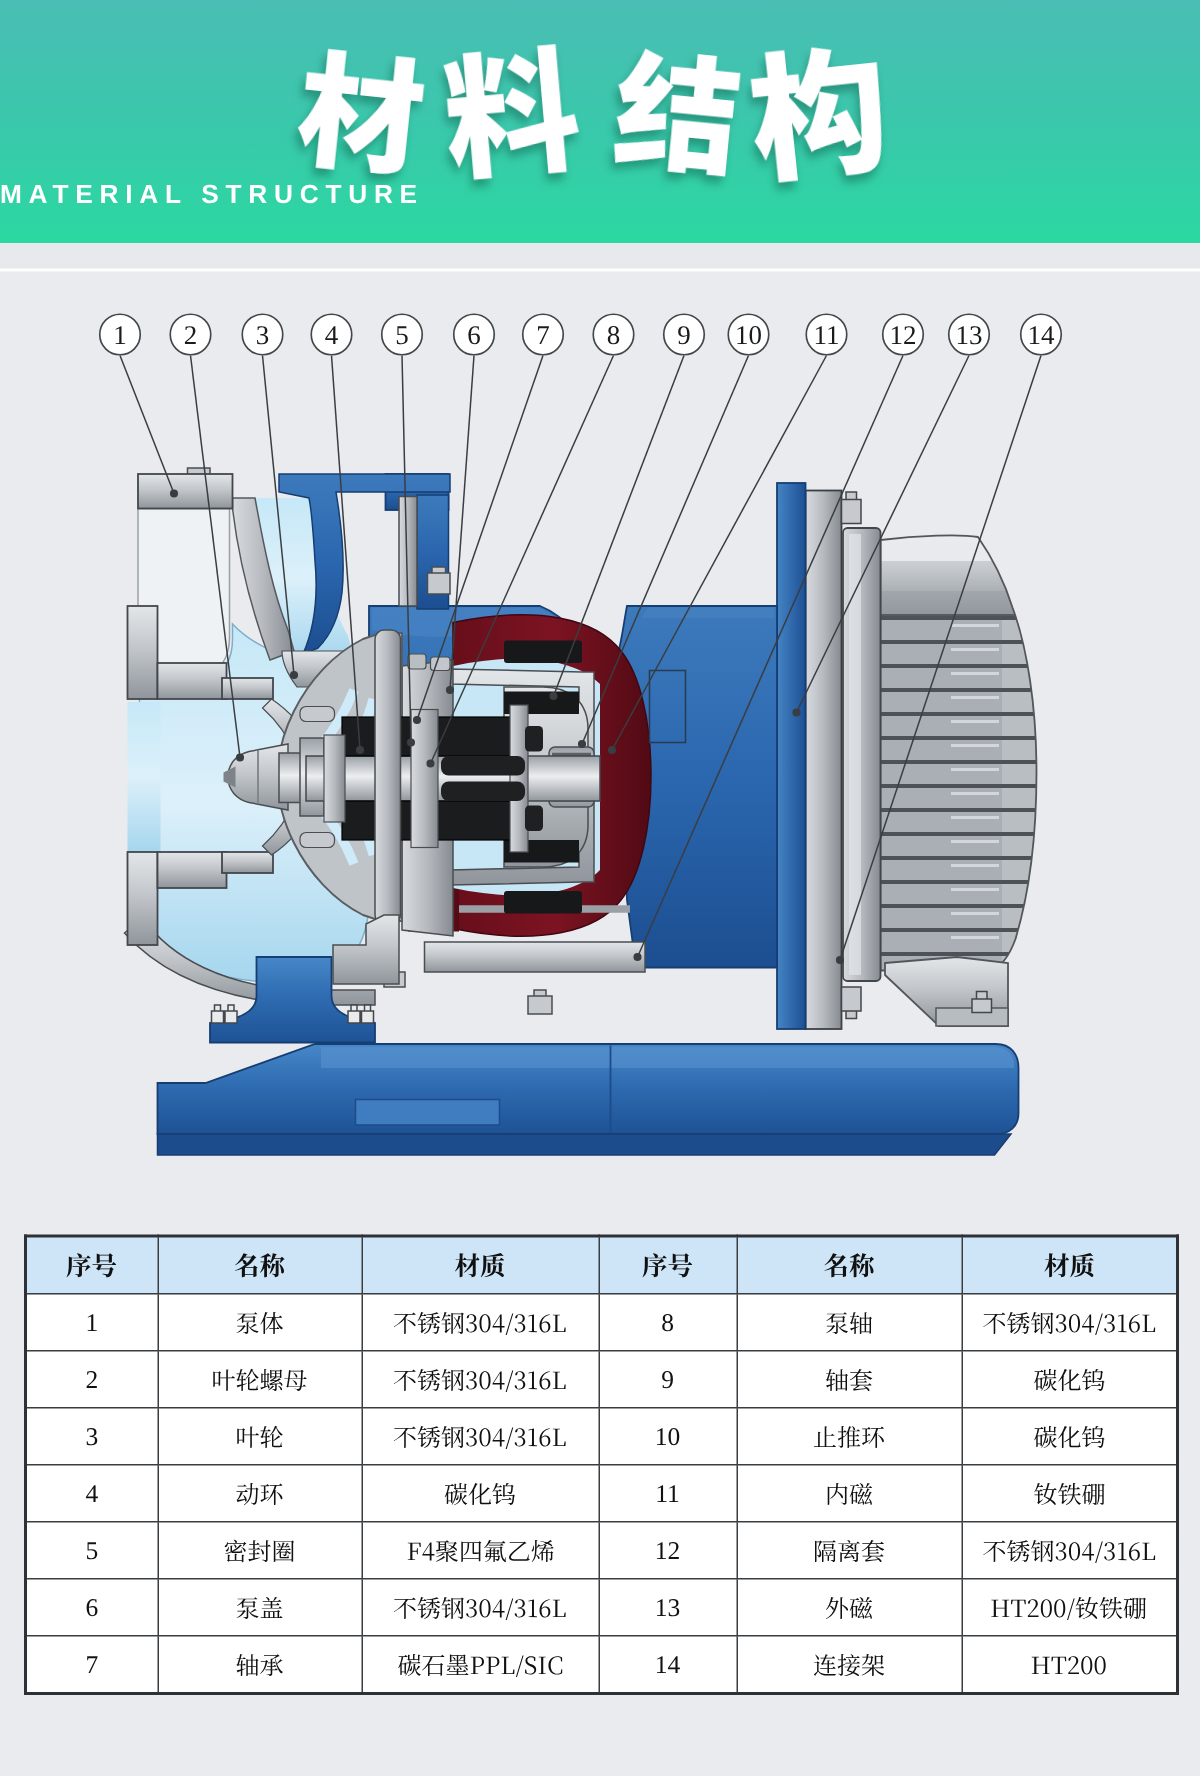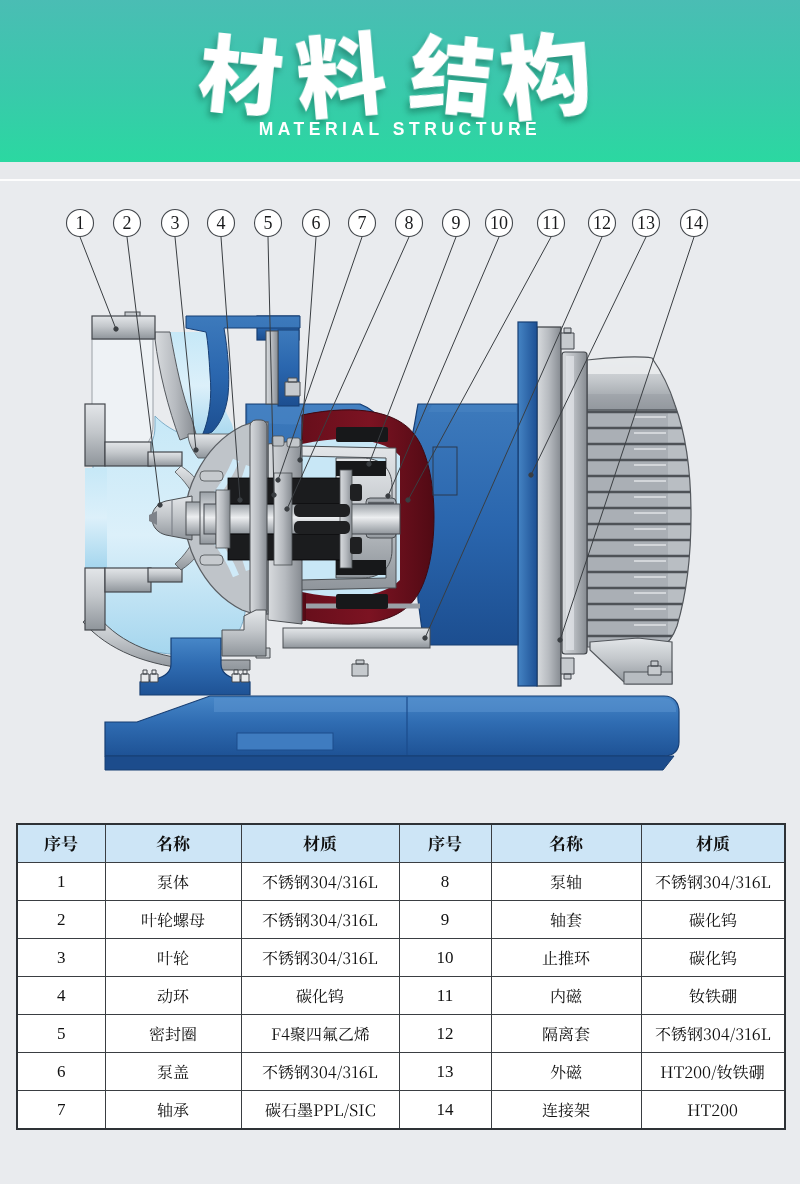--- a/index.html
+++ b/index.html
@@ -1,18 +1,18 @@
 <!DOCTYPE html>
 <html><head><meta charset="utf-8">
 <style>
 html,body{margin:0;padding:0}
 body{width:800px;height:1184px;background:#e9ebee;font-family:"Liberation Sans",sans-serif;position:relative;overflow:hidden}
 .hdr{position:absolute;left:0;top:0;width:800px;height:162px;background:linear-gradient(180deg,#4abdb4 0%,#39c9ab 55%,#2bd8a1 100%)}
 .tc{position:absolute;filter:drop-shadow(-2px 5px 3px rgba(14,90,70,.45))}
-.sub{position:absolute;left:0;top:119px;width:800px;text-align:center;color:#fff;font-weight:bold;font-size:17.5px;letter-spacing:4.5px}
+.sub{position:absolute;left:0;top:119px;width:800px;text-align:left;color:#fff;font-weight:bold;font-size:17.5px;letter-spacing:4.5px}
 .wline{position:absolute;left:0;top:179px;width:800px;height:2px;background:#fdfdfd}
 .band{position:absolute;left:0;top:162px;width:800px;height:17px;background:#e7e9ec}
 table{position:absolute;left:16px;top:823px;width:768px;border-collapse:collapse;table-layout:fixed;border:2px solid #2e3236}
 td{border:1px solid #3a3e42;background:#fff;height:37px;padding:0;text-align:center;vertical-align:middle;font-family:"Liberation Serif",serif;font-size:17px;color:#111}
 td.hd{background:#cde5f6;font-weight:bold}
 .cc{display:flex;justify-content:center;align-items:center}
 </style></head>
 <body>
 <svg style="position:absolute;width:0;height:0" aria-hidden="true">
     <defs>

